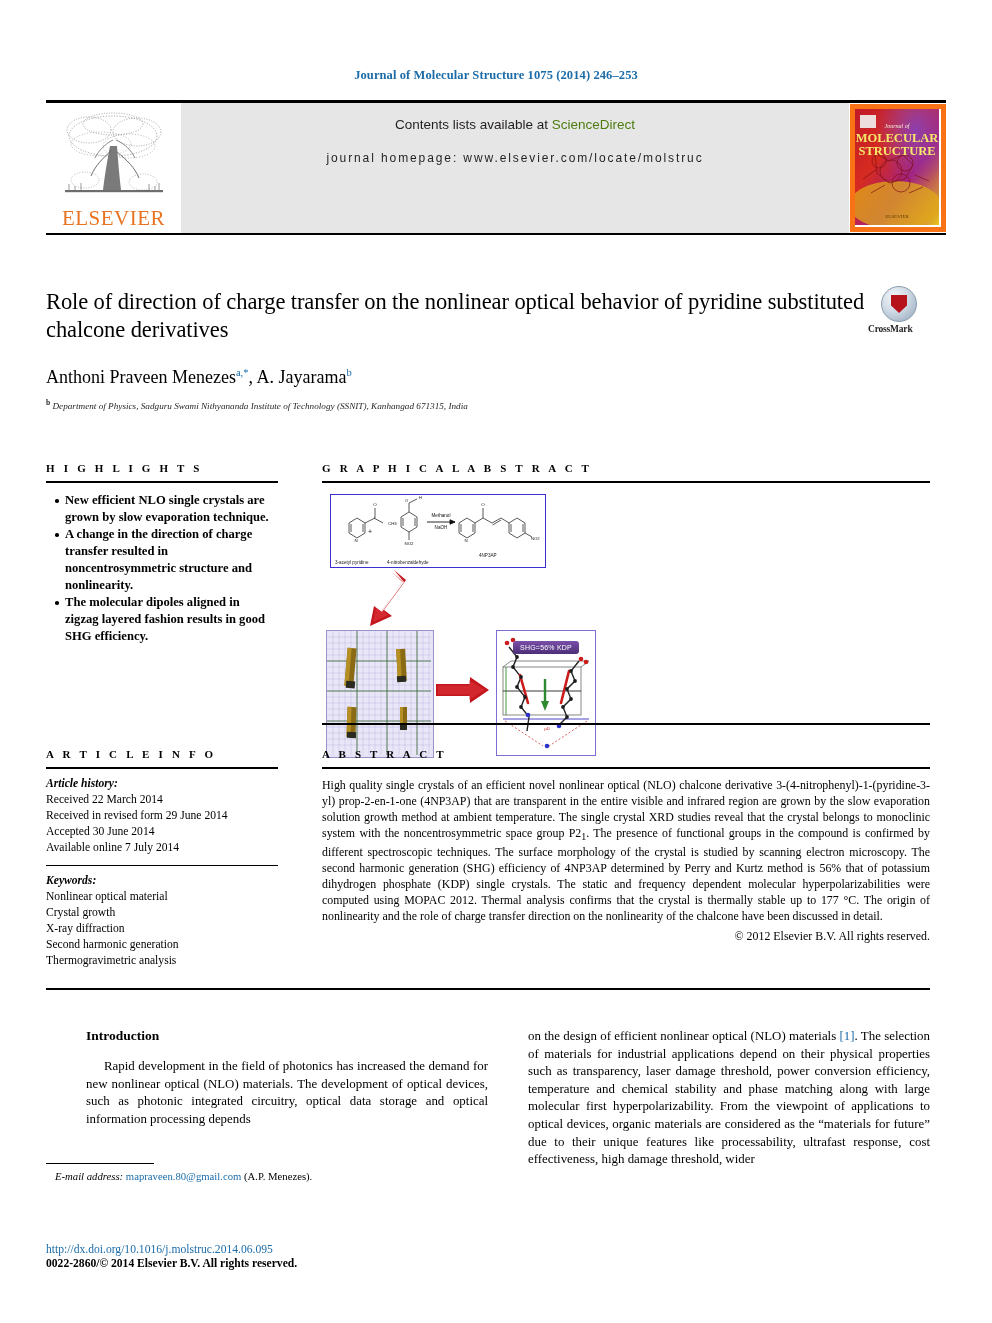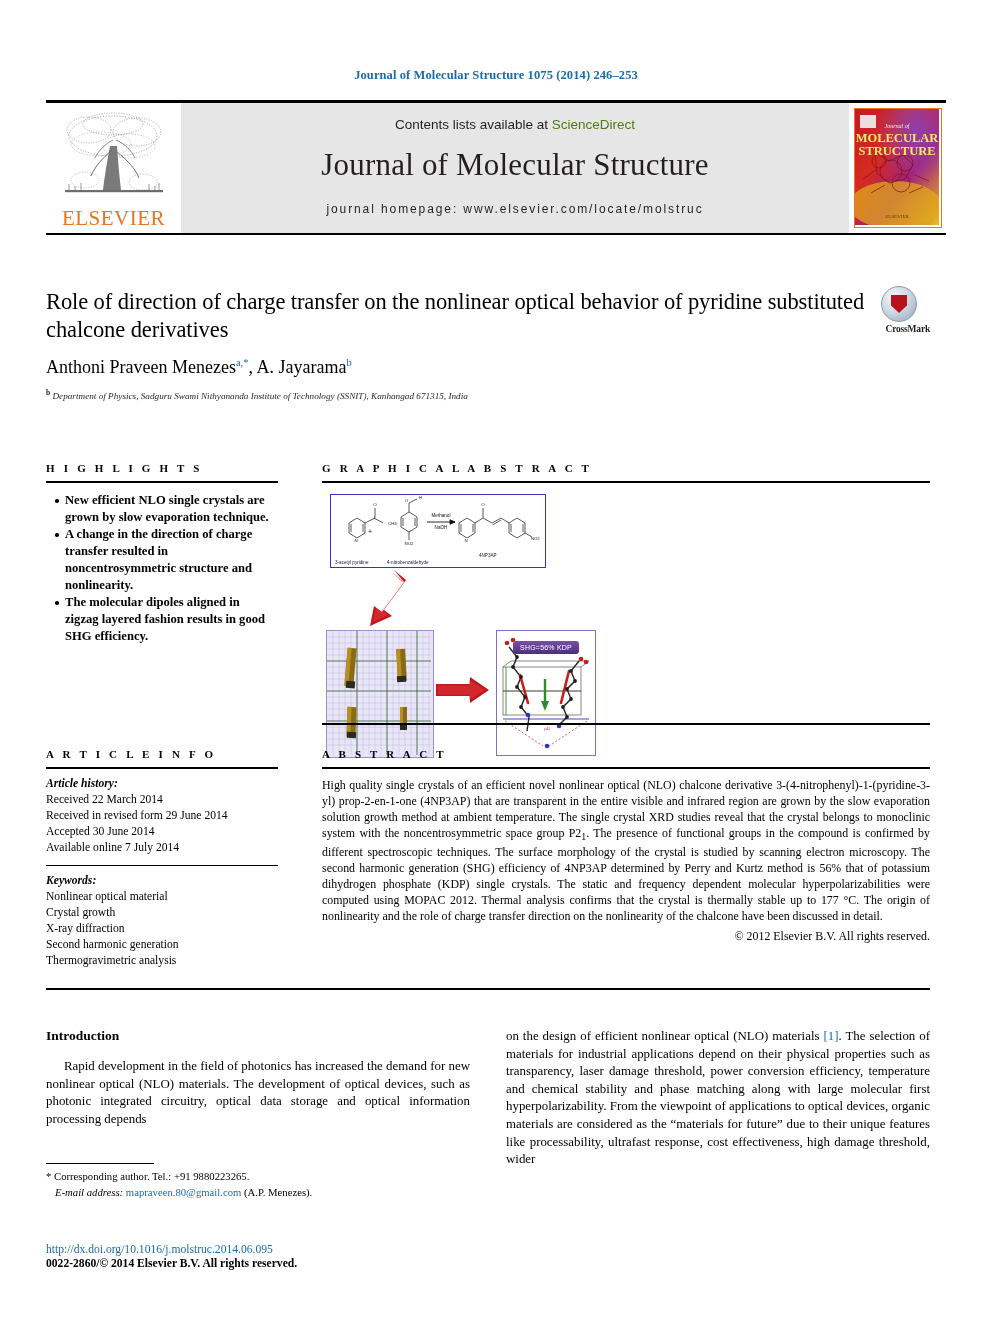--- a/index.html
+++ b/index.html
@@ -34,33 +34,33 @@
   }
   .mast-center{flex:1 1 auto;background:#e6e6e6;display:flex;flex-direction:column;
     align-items:center;justify-content:flex-start;padding-top:14px;}
   .contents-line{font-family:"Liberation Sans", sans-serif;font-size:13.5px;color:#231f20;}
   .contents-line .sd{color:#4d7c0f;}
   .journal-name{font-family:"Liberation Serif", serif;font-size:31px;color:#231f20;
     margin-top:15px;letter-spacing:.2px;}
   .homepage{font-family:"Liberation Sans", sans-serif;font-size:12px;color:#231f20;
     letter-spacing:1.9px;margin-top:19px;}
   .cover{width:97px;flex:0 0 97px;background:#fff;display:flex;align-items:center;justify-content:center;}
-  .cover-inner{width:86px;height:118px;position:relative;overflow:hidden;border:1px solid #f97316;}
+  .cover-inner{width:86px;height:118px;position:relative;overflow:hidden;border:5px solid #f97316;}
 
   
   .title-block{position:absolute;left:46px;top:288px;width:820px;}
   .art-title{font-family:"Liberation Serif", serif;font-size:22.5px;line-height:1.25;
     color:#000;font-weight:400;letter-spacing:-.1px;}
-  .authors{font-family:"Liberation Serif", serif;font-size:18px;margin-top:13px;color:#000;}
+  .authors{font-family:"Liberation Serif", serif;font-size:18px;margin-top:23px;color:#000;}
   .authors sup{font-size:10.5px;color:#1b6ca8;vertical-align:super;}
   .affil{font-family:"Liberation Serif", serif;font-style:italic;font-size:9.2px;
     line-height:1.48;margin-top:9px;color:#231f20;}
   .affil sup{font-style:normal;font-weight:bold;font-size:7.5px;vertical-align:super;}
 
-  .crossmark{position:absolute;left:868px;top:286px;width:62px;text-align:right;}
+  .crossmark{position:absolute;left:868px;top:286px;width:62px;text-align:left;}
   .cm-badge{width:34px;height:34px;border-radius:50%;margin:0 auto;
     background:radial-gradient(circle at 35% 30%, #f2f6fa 0%, #cfd9e4 45%, #8fa3b8 100%);
     border:1px solid #8a9cae;display:flex;align-items:center;justify-content:center;}
   .cm-inner{width:16px;height:18px;background:#b5121b;
     clip-path:polygon(0 0,100% 0,100% 58%,50% 100%,0 58%);}
   .cm-label{font-family:"Liberation Serif", serif;font-size:9.5px;font-weight:bold;
     color:#231f20;margin-top:2px;letter-spacing:-.2px;}
 
   
   .sec-head{font-family:"Liberation Serif", serif;font-weight:bold;font-size:11px;
@@ -85,21 +85,21 @@
 
   .abstract{position:absolute;left:322px;top:748px;width:608px;}
   .ab-text{margin-top:8px;font-size:11.9px;line-height:1.345;text-align:justify;color:#000;}
   .ab-copy{margin-top:5px;text-align:right;font-size:11.9px;}
 
   .midrule{position:absolute;left:46px;top:988px;width:884px;height:1.6px;background:#000;}
 
   
   .body-cols{position:absolute;left:46px;top:1028px;width:884px;
     display:flex;justify-content:space-between;}
-  .col{width:424px;}
+  .col{width:424px;margin-left:40px;}
   .body-h{font-family:"Liberation Serif", serif;font-weight:bold;font-size:13.5px;
     margin-bottom:14px;}
   .body-p{font-size:12.9px;line-height:1.365;text-align:justify;text-indent:18px;}
   .body-p.noindent{text-indent:0;}
   .ref{color:#1b6ca8;}
 
   
   .foot{position:absolute;left:46px;top:1163px;width:424px;}
   .foot-rule{width:108px;height:1.4px;background:#000;margin-bottom:5px;}
   .foot-line{font-size:10.7px;line-height:1.42;padding-left:7px;text-indent:-7px;}
@@ -160,21 +160,20 @@
             </g>
           </g>
         </svg>
         <div class="elsevier-word">ELSEVIER</div>
       </div>
 
       <div class="mast-center">
         <div class="contents-line">
           <span>Contents lists available at </span><span class="sd">ScienceDirect</span>
         </div>
-        <div class="journal-name">Journal of Molecular Structure</div>
         <div class="homepage">journal homepage: www.elsevier.com/locate/molstruc</div>
       </div>
 
       <div class="cover">
         <div class="cover-inner">
           <svg width="84" height="116" viewBox="0 0 84 116">
             <defs>
               <linearGradient id="cvg" x1="0" y1="0" x2="1" y2="1">
                 <stop offset="0%" stop-color="#c01a2a"></stop>
                 <stop offset="35%" stop-color="#d62b1f"></stop>
@@ -469,21 +468,20 @@
       <div class="body-h">Introduction</div>
       <div class="body-p">Rapid development in the field of photonics has increased the demand for new nonlinear optical (NLO) materials. The development of optical devices, such as photonic integrated circuitry, optical data storage and optical information processing depends</div>
     </div>
     <div class="col">
       <div class="body-p noindent"><span>on the design of efficient nonlinear optical (NLO) materials </span><span class="ref">[1]</span><span>. The selection of materials for industrial applications depend on their physical properties such as transparency, laser damage threshold, power conversion efficiency, temperature and chemical stability and phase matching along with large molecular first hyperpolarizability. From the viewpoint of applications to optical devices, organic materials are considered as the “materials for future” due to their unique features like processability, ultrafast response, cost effectiveness, high damage threshold, wider</span></div>
     </div>
   </div>
 
   <div class="foot">
     <div class="foot-rule"></div>
-    <div class="foot-line">* Corresponding author. Tel.: +91 9880223265.</div>
     <div class="foot-line" style="padding-left:16px;"><span class="ital">E-mail address:</span> <span class="mail">mapraveen.80@gmail.com</span><span> (A.P. Menezes).</span></div>
   </div>
 
   <div class="doi">
     <div class="doi-link">http://dx.doi.org/10.1016/j.molstruc.2014.06.095</div>
     <div class="issn">0022-2860/© 2014 Elsevier B.V. All rights reserved.</div>
   </div>
 
 </div>
 

